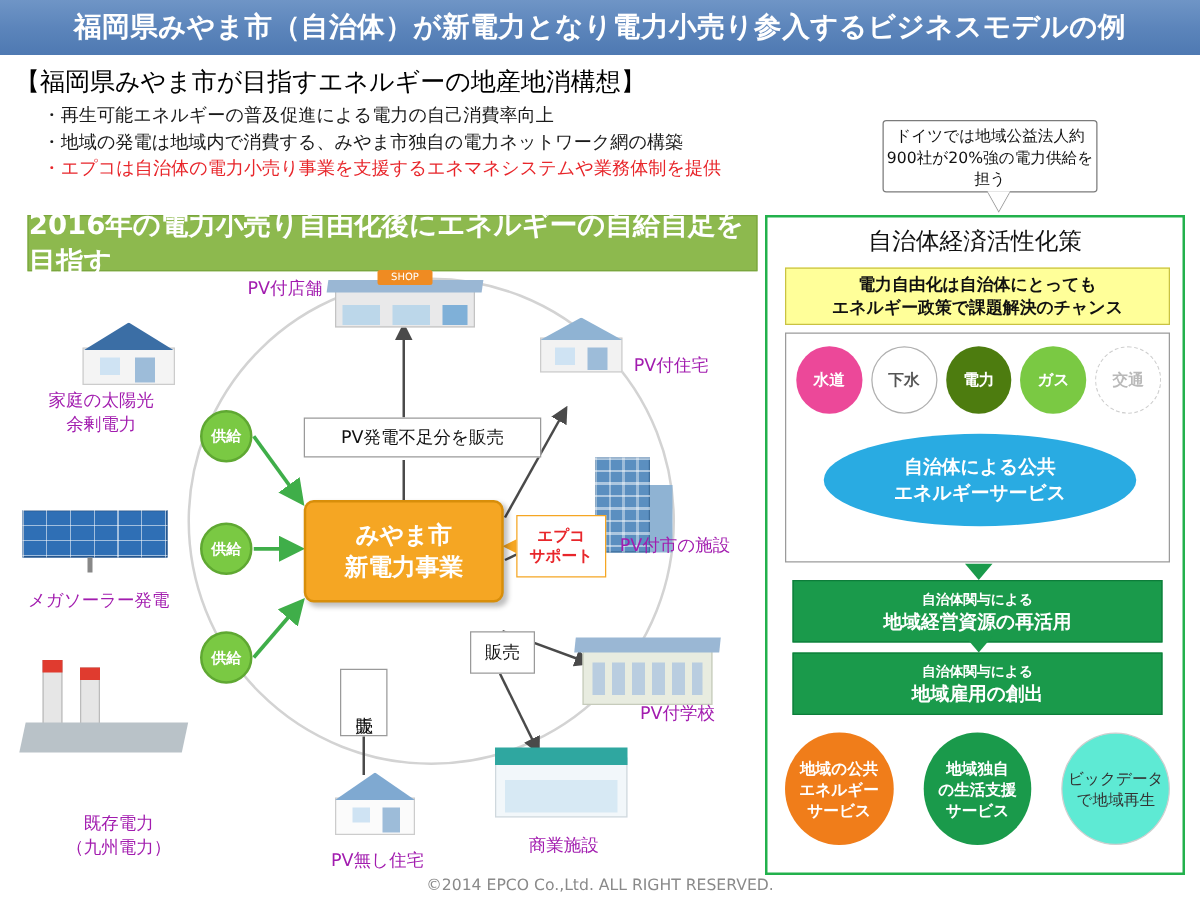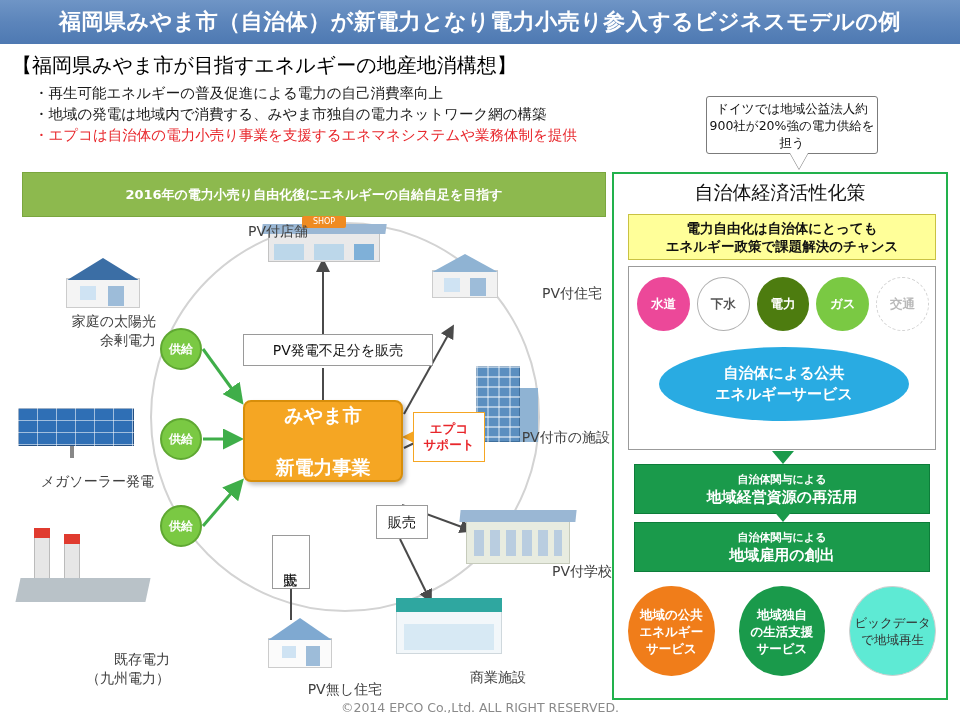--- a/index.html
+++ b/index.html
@@ -25,21 +25,21 @@
   .intro { position: absolute; left: 12px; top: 52px; width: 680px; }
   .intro-title { font-size: 20px; color: #000; font-weight: normal; }
   .intro-list { margin: 4px 0 0 22px; padding: 0; list-style: none; }
   .intro-list li { font-size: 14.5px; line-height: 21px; color: #1a1a1a; }
   .intro-list li.red { color: #e8262b; }
 
   
   .green-banner {
     position: absolute; left: 22px; top: 172px; width: 584px; height: 45px;
     background: #8db94e; border: 1px solid #7aa63e;
-    color: #ffffff; font-size: 13px; font-weight: bold;
+    color: #ffffff; font-size: 22px; font-weight: bold;
     display: flex; align-items: center; justify-content: center;
   }
 
   
   .callout {
     position: absolute; left: 706px; top: 96px; width: 172px; height: 58px;
     background: #ffffff; border: 1.5px solid #7b7b7b; border-radius: 3px;
     display: flex; align-items: center; justify-content: center; text-align: center;
     font-size: 12.5px; line-height: 17px; color: #111;
   }
@@ -116,34 +116,34 @@
   
   .diagram { position: absolute; left: 0; top: 200px; width: 512px; height: 500px; padding-left: 36px; }
   .circle-flow {
     position: absolute; left: 150px; top: 22px; width: 390px; height: 390px;
     border: 2px solid #d3d3d3; border-radius: 50%;
   }
   .center-box {
     position: absolute; left: 243px; top: 200px; width: 160px; height: 82px;
     background: #f5a623; border: 2px solid #d88e0a; border-radius: 8px;
     box-shadow: 3px 3px 4px rgba(0,0,0,0.25);
-    display: flex; flex-direction: column; align-items: center; justify-content: space-between;
+    display: flex; flex-direction: column; align-items: center; justify-content: center;
     color: #ffffff; font-size: 19px; font-weight: bold; line-height: 26px;
   }
   .supply-arrow {
     position: absolute; width: 42px; height: 42px; border-radius: 50%;
     background: #7ac943; border: 2px solid #5fa832;
     display: flex; align-items: center; justify-content: center;
     color: #ffffff; font-size: 12px; font-weight: bold; line-height: 13px; text-align: center;
   }
   .sa1 { left: 160px; top: 128px; }
   .sa2 { left: 160px; top: 218px; }
   .sa3 { left: 160px; top: 305px; }
 
-  .label { position: absolute; font-size: 14px; color: #404040; text-align: right; line-height: 19px; }
+  .label { position: absolute; font-size: 14px; color: #a21caf; text-align: center; line-height: 19px; }
 
   .white-box {
     position: absolute; background: #ffffff; border: 1.5px solid #9a9a9a;
     display: flex; align-items: center; justify-content: center; text-align: center;
     font-size: 14px; color: #111; line-height: 18px;
   }
   .wb-sell-pv { left: 243px; top: 134px; width: 190px; height: 32px; }
   .wb-hanbai1 { left: 272px; top: 335px; width: 38px; height: 54px; font-size: 14px; }
   .wb-hanbai2 { left: 376px; top: 305px; width: 52px; height: 34px; }
   .epco-box {

